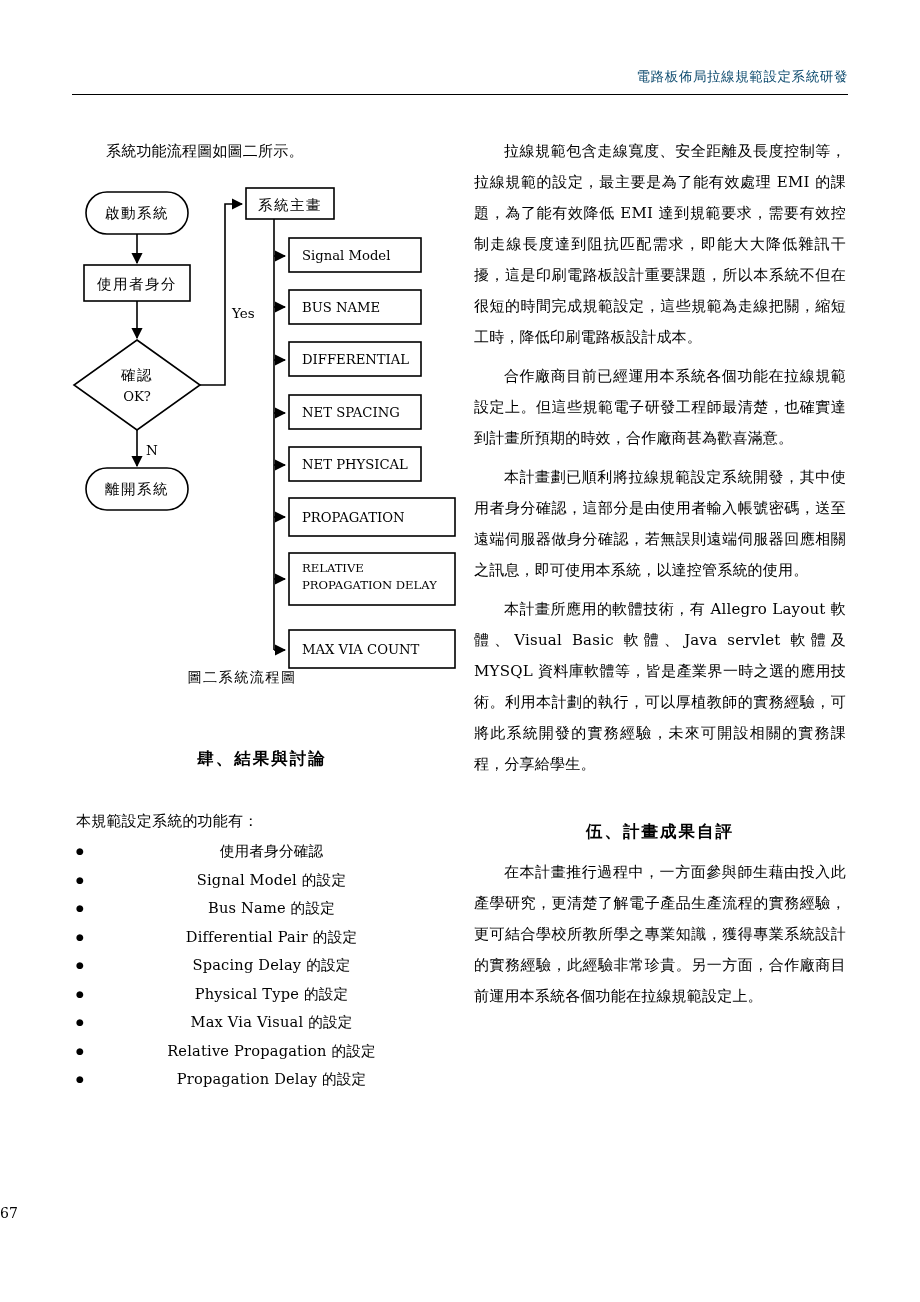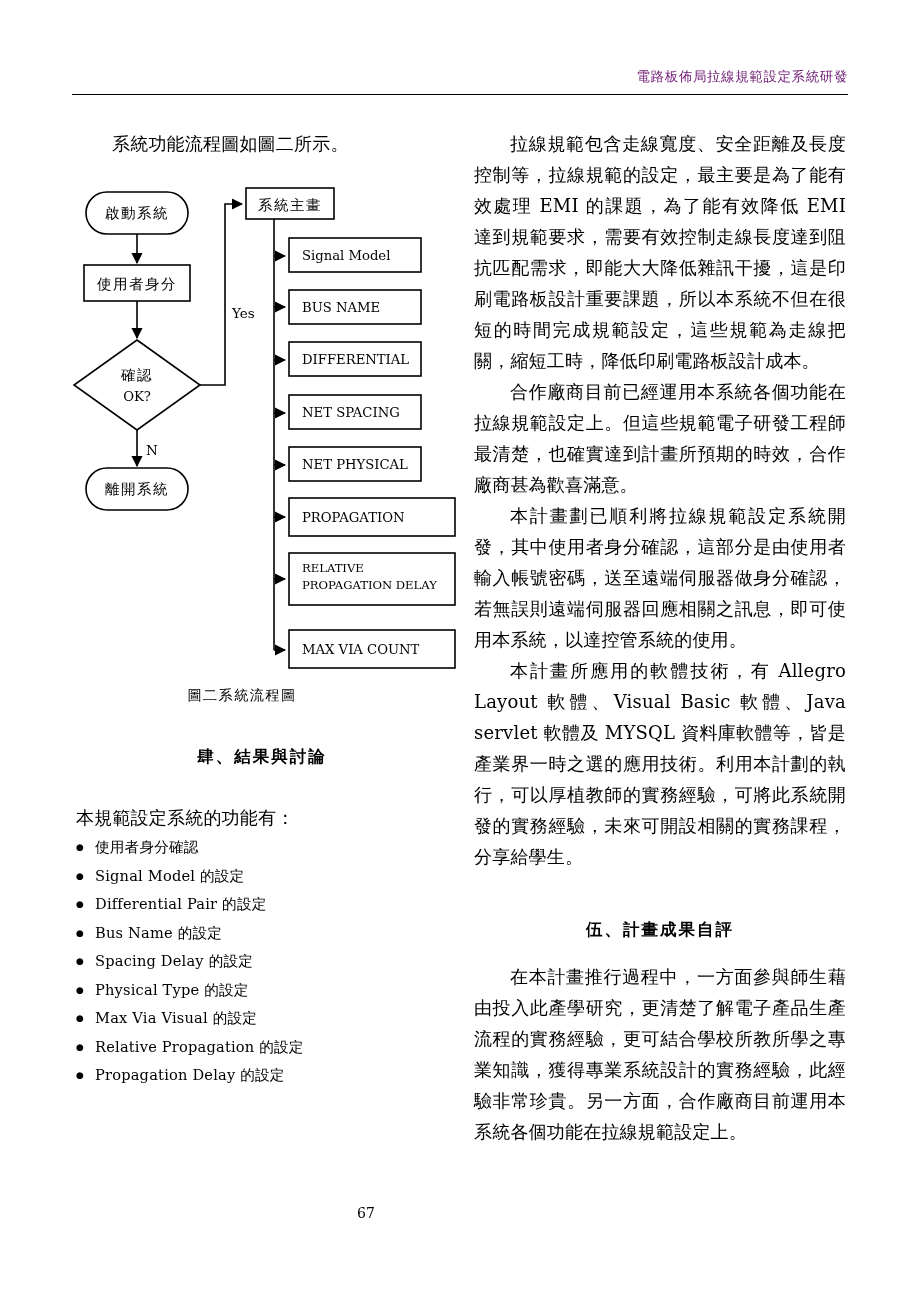--- a/index.html
+++ b/index.html
@@ -29,64 +29,65 @@
     height: 36px;
   }
   #header-title {
     position: absolute;
     right: 0;
     top: 0;
     font-family: Liberation Serif, serif;
     font-size: 13.5px;
     letter-spacing: 0.6px;
     white-space: nowrap;
-    color: #701a75;
+    color: #0c4a6e;
   }
   #header-rule {
     position: absolute;
     left: 0;
     top: 26px;
     width: 776px;
     height: 1px;
     background: #000;
   }
 
   
   .col {
     position: absolute;
     top: 128px;
     width: 372px;
   }
   #col-left  { left: 76px; }
   #col-right { left: 474px; }
 
   p.body {
-    margin: 0 0 0 0;
-    font-size: 18px;
+    margin: 8px 0 0 0;
+    font-size: 15px;
     line-height: 31px;
     text-align: justify;
     text-justify: inter-ideograph;
     letter-spacing: 0.2px;
   }
   p.indent { text-indent: 2em; }
 
   h2.section {
-    margin: 16px;
+    margin: 10px;
     font-size: 16.5px;
     font-weight: bold;
     text-align: center;
     letter-spacing: 2px;
     line-height: 31px;
   }
 
   
   ul.feature-list {
     list-style: none;
     margin: 0;
     padding: 0;
+    text-align: center;
   }
   ul.feature-list li {
     position: relative;
     padding-left: 19px;
     font-size: 14.6px;
     line-height: 28.5px;
     letter-spacing: 0.2px;
   }
   ul.feature-list li::before {
     content: "\25CF";
@@ -130,30 +131,29 @@
   }
 
   #figure-caption {
     position: absolute;
     left: 62px;
     top: 668px;
     width: 360px;
     text-align: center;
     font-size: 14.2px;
     letter-spacing: 1.4px;
-    margin-top: 18px;
   }
 
   
   #page-number {
     position: absolute;
     left: 0;
     top: 1205px;
     width: 732px;
-    text-align: center;
+    text-align: left;
     font-size: 14px;
   }
 </style>
 </head>
 <body>
 
 <div id="page">
 
   <div id="header-area">
     <div id="header-title">電路板佈局拉線規範設定系統研發</div>
@@ -168,22 +168,22 @@
 
     <div class="spacer-md"></div>
     <h2 class="section">肆、結果與討論</h2>
     <div class="spacer-sm"></div>
 
     <p class="body">本規範設定系統的功能有：</p>
 
     <ul class="feature-list">
       <li> 使用者身分確認</li>
       <li>Signal Model 的設定</li>
+      <li>Bus Name 的設定</li>
       <li>Differential Pair 的設定</li>
-      <li>Bus Name 的設定</li>
       <li>Spacing Delay 的設定</li>
       <li>Physical Type 的設定</li>
       <li>Max Via Visual  的設定</li>
       <li>Relative Propagation 的設定</li>
       <li>Propagation Delay 的設定</li>
     </ul>
   </div>
 
   <div id="figure">
     <svg width="410" height="520" viewBox="0 0 410 520" xmlns="http://www.w3.org/2000/svg">

